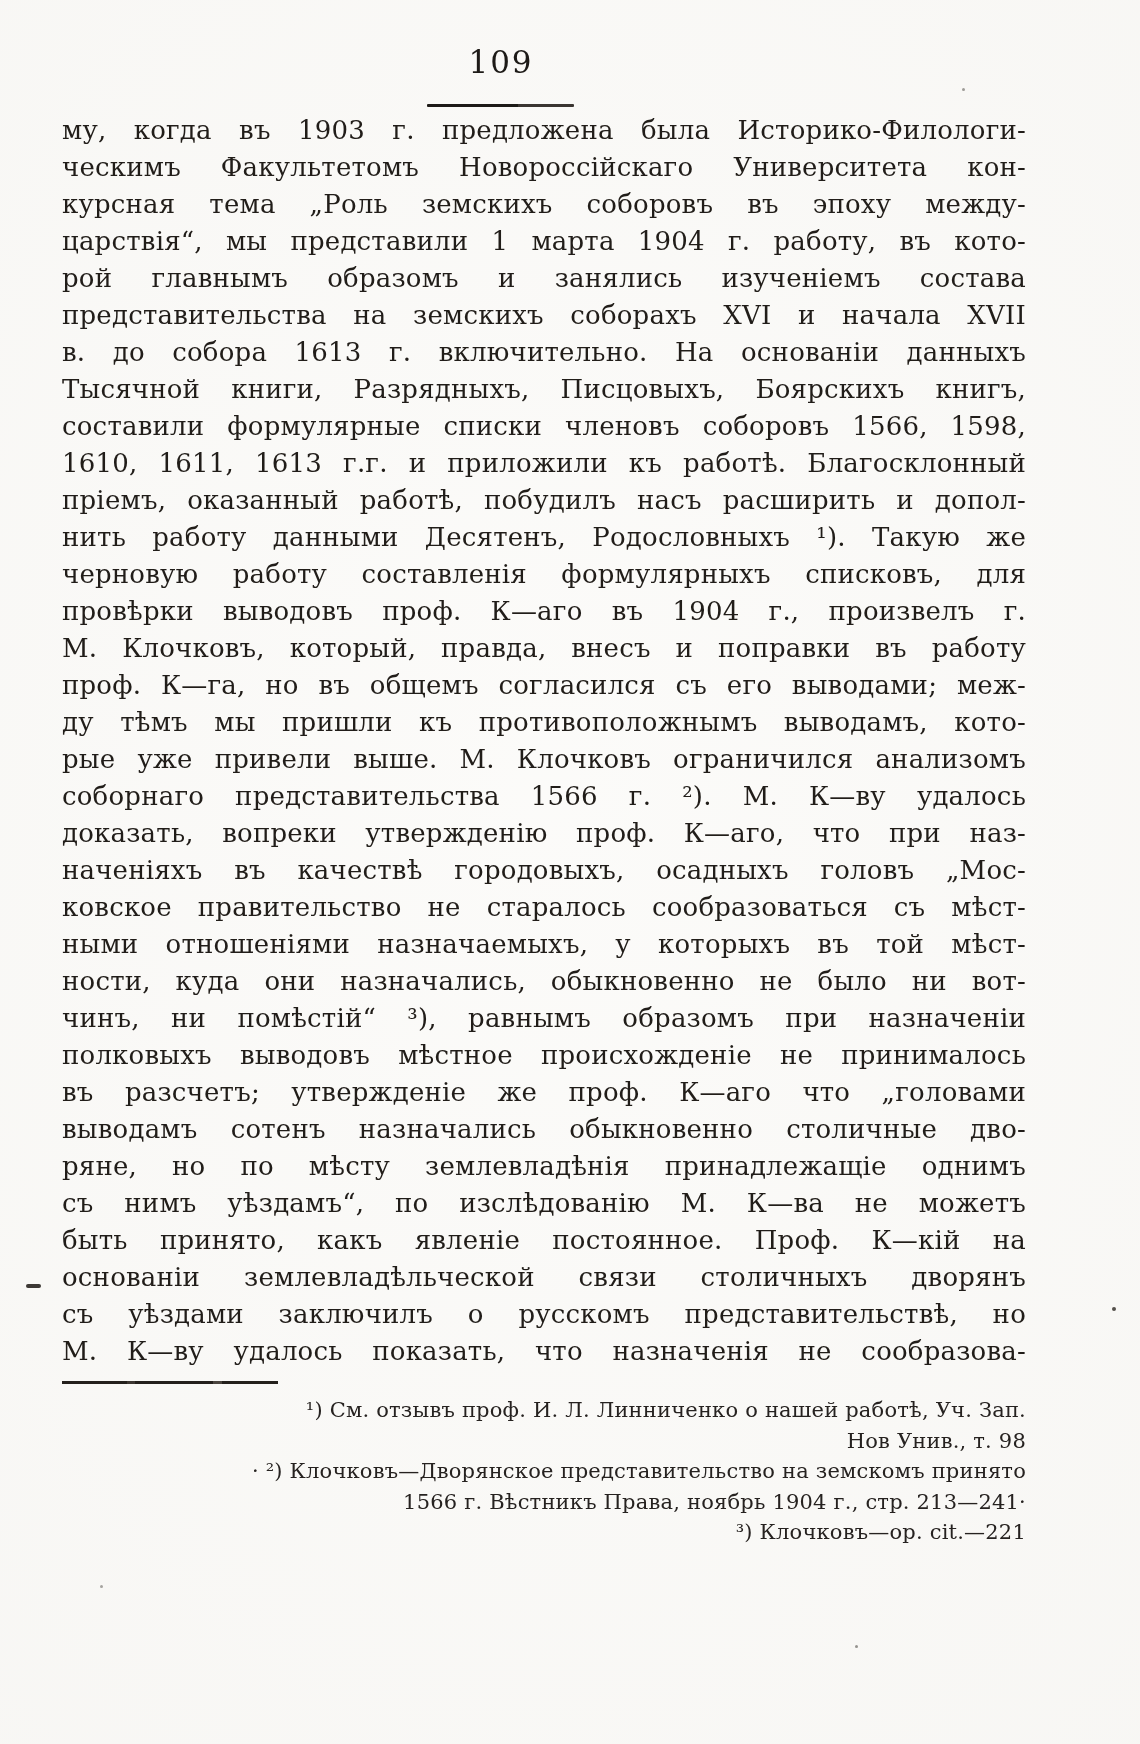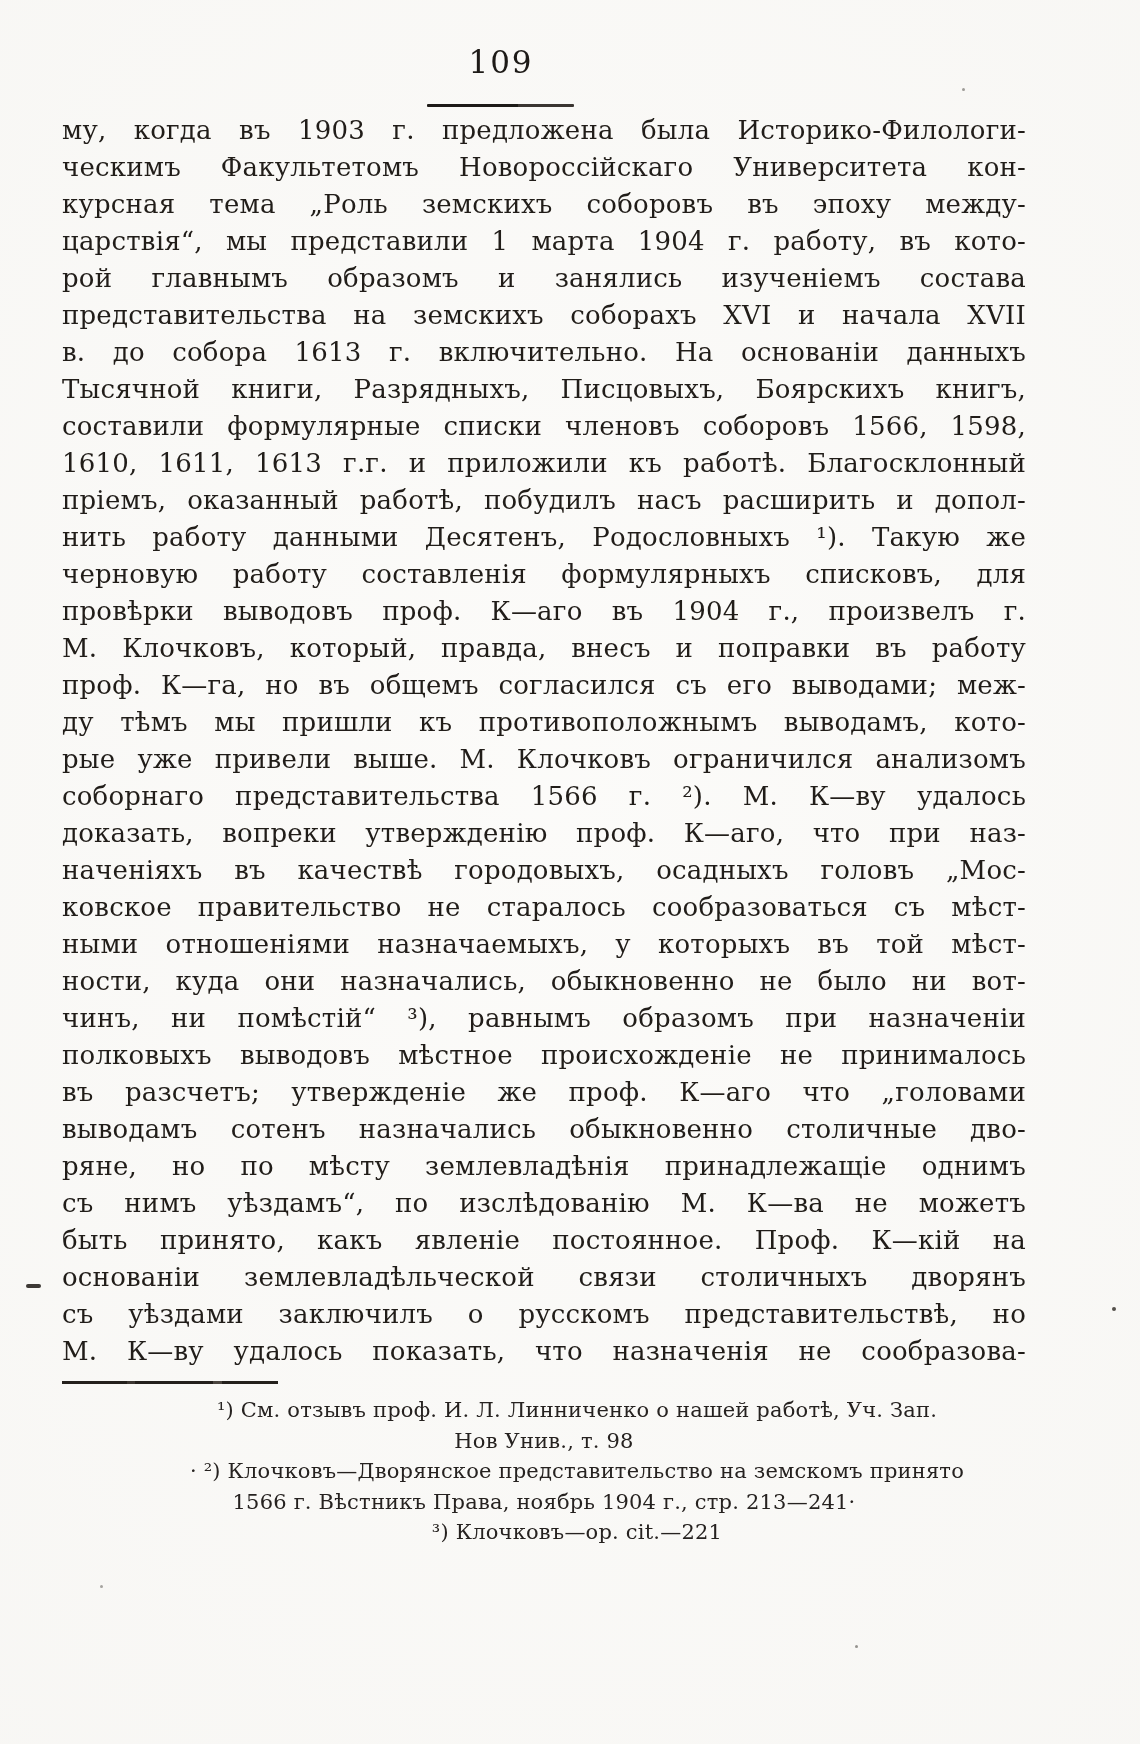--- a/index.html
+++ b/index.html
@@ -72,21 +72,21 @@
   .footnotes {
     position: absolute;
     left: 62px;
     top: 1395px;
     width: 964px;
   }
   .fline {
     font-size: 21px;
     line-height: 30.5px;
     letter-spacing: 0.2px;
-    text-align: center;
+    text-align: right;
     color: #262220;
   }
   .fline.indent { text-indent: 66px; }
 
   
   .speck {
     position: absolute;
     background: #54504b;
     border-radius: 50%;
   }

